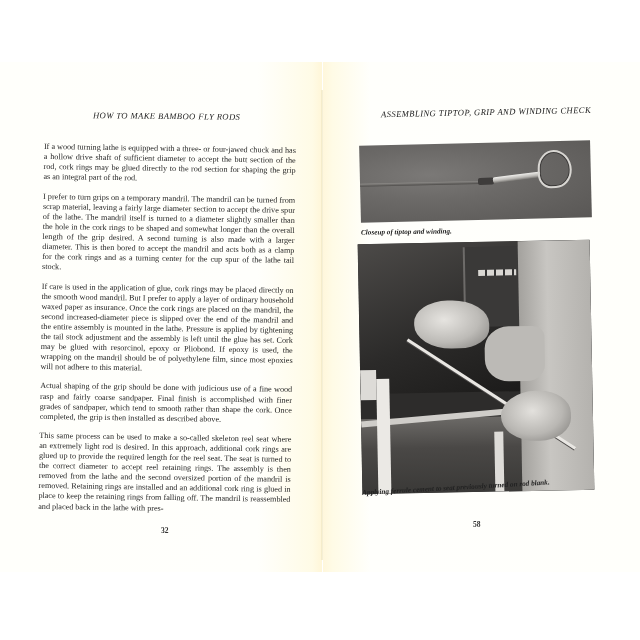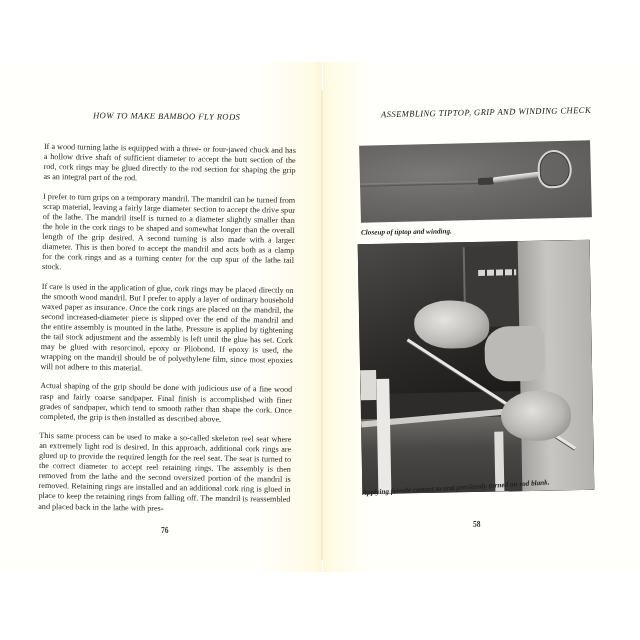--- a/index.html
+++ b/index.html
@@ -249,21 +249,21 @@
   <div class="running-head rh-left">HOW TO MAKE BAMBOO FLY RODS</div>
 
   <div class="body-text">
     <p>If a wood turning lathe is equipped with a three- or four-jawed chuck and has a hollow drive shaft of sufficient diameter to accept the butt section of the rod, cork rings may be glued directly to the rod section for shaping the grip as an integral part of the rod.</p>
     <p>I prefer to turn grips on a temporary mandril. The mandril can be turned from scrap material, leaving a fairly large diameter section to accept the drive spur of the lathe. The mandril itself is turned to a diameter slightly smaller than the hole in the cork rings to be shaped and somewhat longer than the overall length of the grip desired. A second turning is also made with a larger diameter. This is then bored to accept the mandril and acts both as a clamp for the cork rings and as a turning center for the cup spur of the lathe tail stock.</p>
     <p>If care is used in the application of glue, cork rings may be placed directly on the smooth wood mandril. But I prefer to apply a layer of ordinary household waxed paper as insurance. Once the cork rings are placed on the mandril, the second increased-diameter piece is slipped over the end of the mandril and the entire assembly is mounted in the lathe. Pressure is applied by tightening the tail stock adjustment and the assembly is left until the glue has set. Cork may be glued with resorcinol, epoxy or Pliobond. If epoxy is used, the wrapping on the mandril should be of polyethylene film, since most epoxies will not adhere to this material.</p>
     <p>Actual shaping of the grip should be done with judicious use of a fine wood rasp and fairly coarse sandpaper. Final finish is accomplished with finer grades of sandpaper, which tend to smooth rather than shape the cork. Once completed, the grip is then installed as described above.</p>
     <p>This same process can be used to make a so-called skeleton reel seat where an extremely light rod is desired. In this approach, additional cork rings are glued up to provide the required length for the reel seat. The seat is turned to the correct diameter to accept reel retaining rings. The assembly is then removed from the lathe and the second oversized portion of the mandril is removed. Retaining rings are installed and an additional cork ring is glued in place to keep the retaining rings from falling off. The mandril is reassembled and placed back in the lathe with pres-</p>
   </div>
 
-  <div class="folio folio-left">76</div>
+  <div class="folio folio-left">32</div>
 
   <div class="running-head rh-right">ASSEMBLING TIPTOP, GRIP AND WINDING CHECK</div>
 
   <div class="photo photo-tiptop">
     <div class="rod-blank"></div>
     <div class="winding"></div>
     <div class="tube"></div>
     <div class="loop"></div>
   </div>
   <div class="caption cap-tiptop">Closeup of tiptop and winding.</div>

